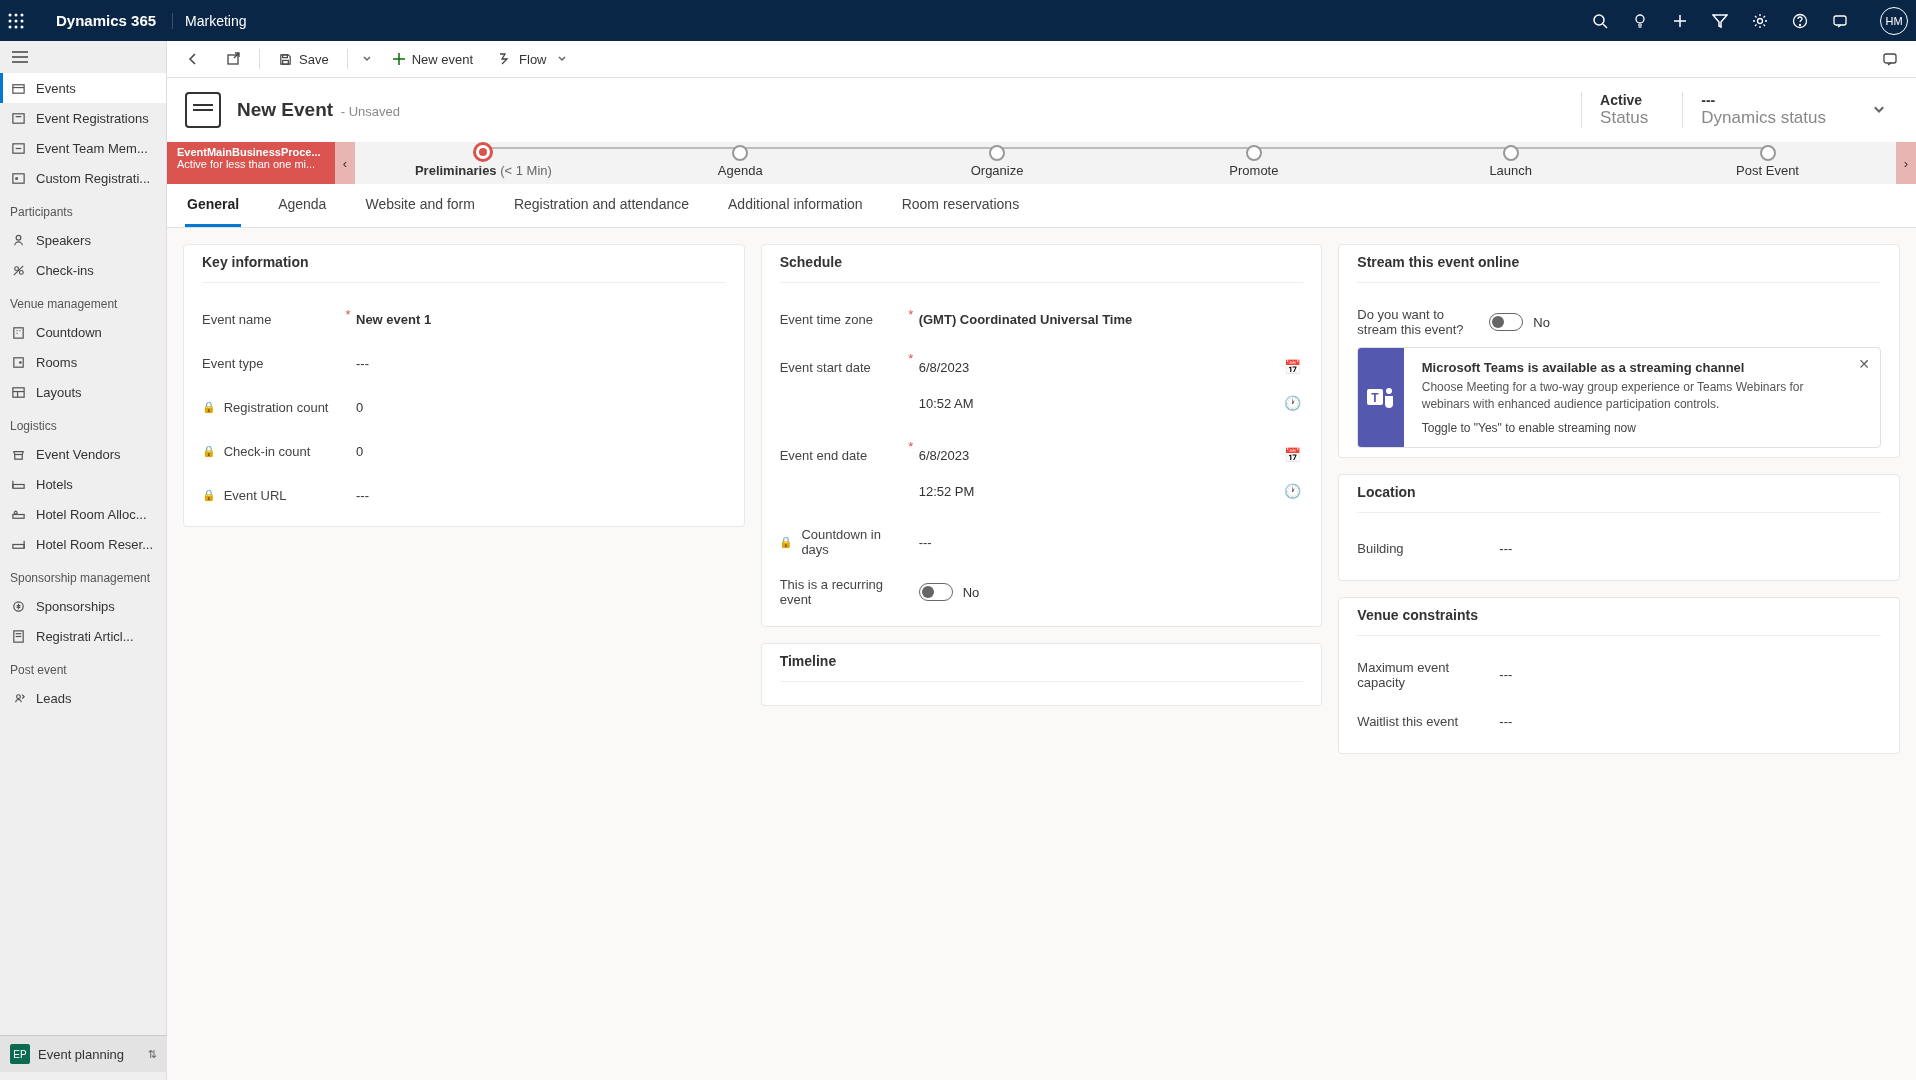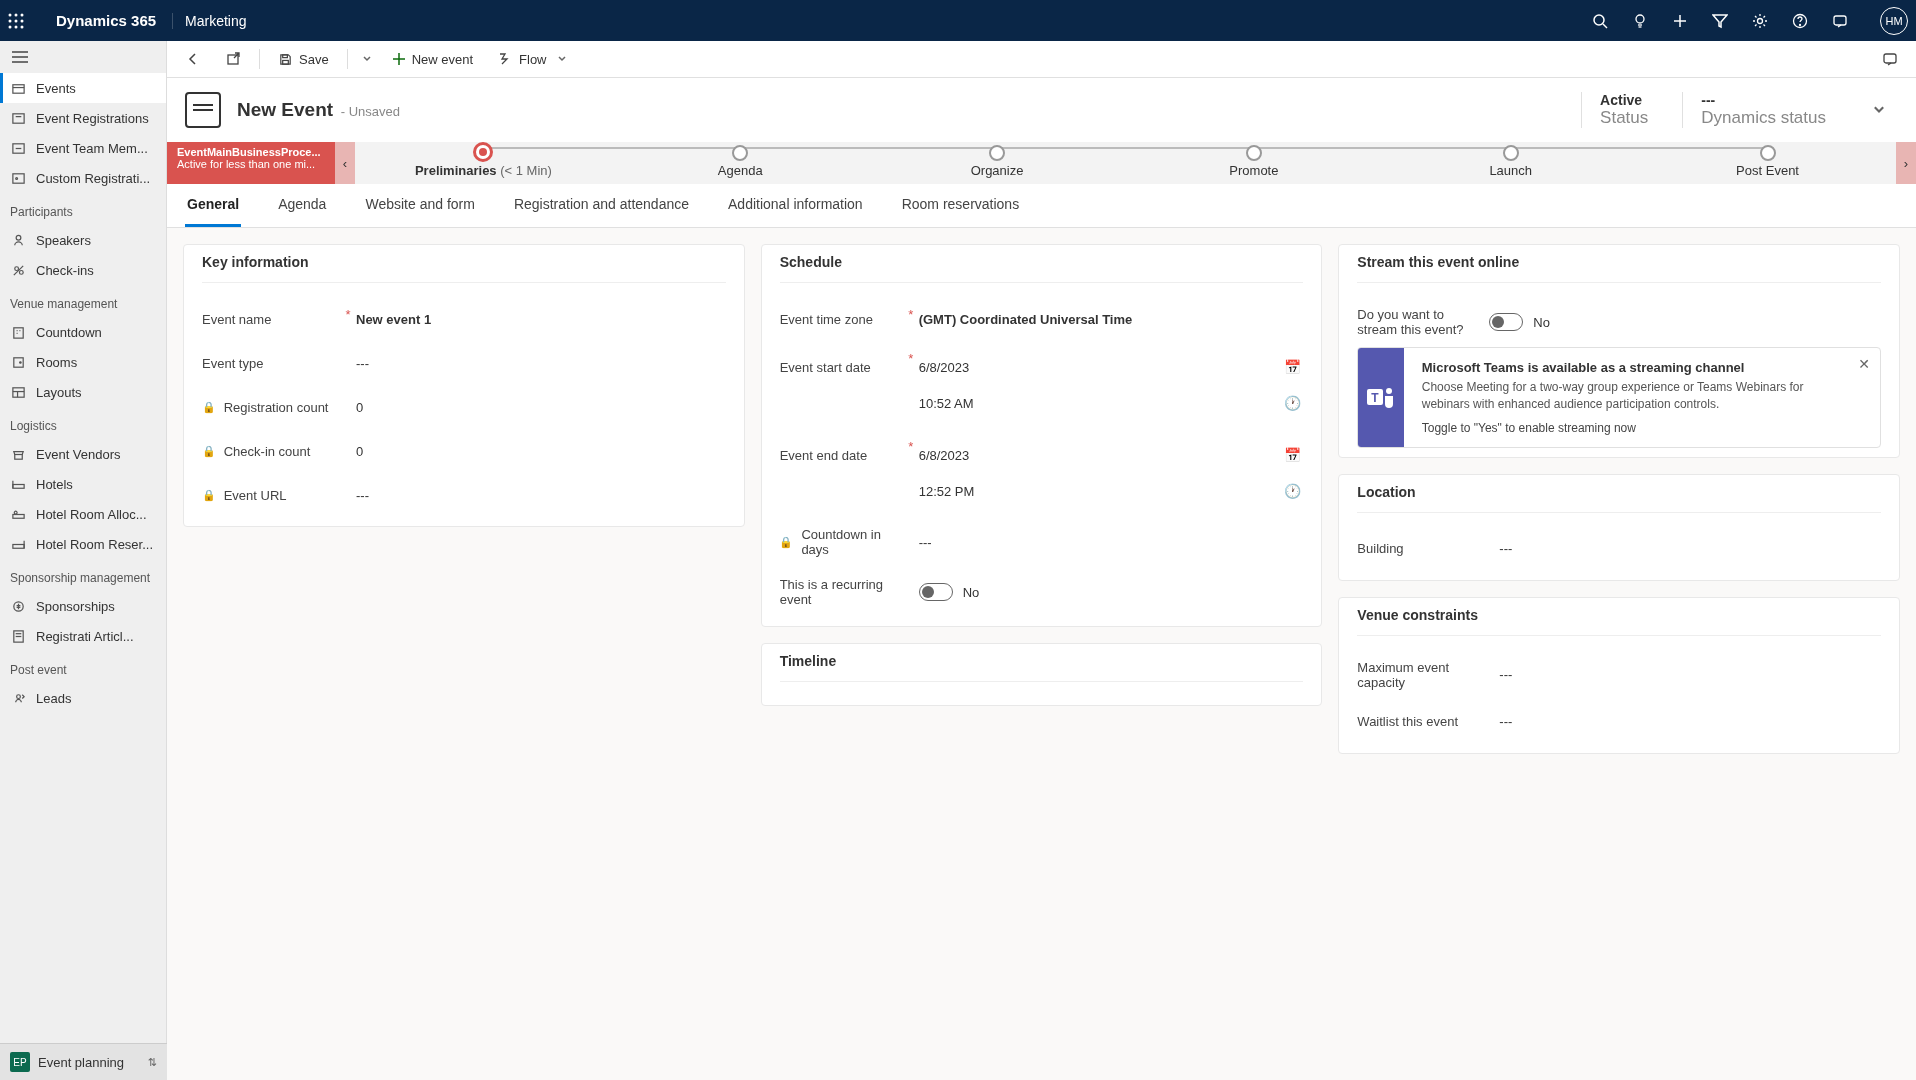--- a/index.html
+++ b/index.html
@@ -14,21 +14,21 @@
 
 .body { display: flex; height: calc(100vh - 41px); }
 
 .sidebar { width: 167px; background: #efefef; border-right: 1px solid #ddd; overflow-y: auto; position: relative; padding-bottom: 40px; }
 .sidebar .hamburger { padding: 10px 12px; cursor: pointer; }
 .sidebar .hamburger svg { width: 16px; height: 12px; }
 .sidebar .nav-item { display: flex; align-items: center; padding: 7px 10px; cursor: pointer; gap: 10px; white-space: nowrap; overflow: hidden; text-overflow: ellipsis; }
 .sidebar .nav-item.active { background: #fff; border-left: 3px solid #0078d4; padding-left: 7px; }
 .sidebar .nav-item .nav-icon { width: 16px; height: 16px; display: flex; align-items: center; justify-content: center; color: #555; flex-shrink: 0; }
 .sidebar .section-label { padding: 12px 10px 6px; font-size: 12px; font-weight: 500; color: #555; }
-.sidebar .footer-switcher { position: fixed; bottom: 0; left: 0; width: 167px; background: #e3e3e3; padding: 8px 10px; display: flex; align-items: center; gap: 8px; border-top: 1px solid #ccc; cursor: pointer; }
+.sidebar .footer-switcher { position: fixed; bottom: 8px; left: 0; width: 167px; background: #e3e3e3; padding: 8px 10px; display: flex; align-items: center; gap: 8px; border-top: 1px solid #ccc; cursor: pointer; }
 .sidebar .footer-switcher .badge { width: 20px; height: 20px; background: #0b6a4f; color: #fff; font-size: 10px; display: flex; align-items: center; justify-content: center; border-radius: 2px; }
 .sidebar .footer-switcher .updown { margin-left: auto; font-size: 11px; color: #666; }
 
 .main { flex: 1; display: flex; flex-direction: column; overflow: hidden; }
 
 .cmdbar { height: 37px; border-bottom: 1px solid #e0e0e0; display: flex; align-items: center; padding: 0 8px; gap: 4px; }
 .cmdbar .cmd-btn { padding: 6px 10px; display: flex; align-items: center; gap: 6px; cursor: pointer; border-radius: 3px; }
 .cmdbar .divider { width: 1px; height: 20px; background: #ddd; margin: 0 4px; }
 .cmdbar .spacer { flex: 1; }
 .cmdbar .chev { color: #666; padding: 0 6px; }

